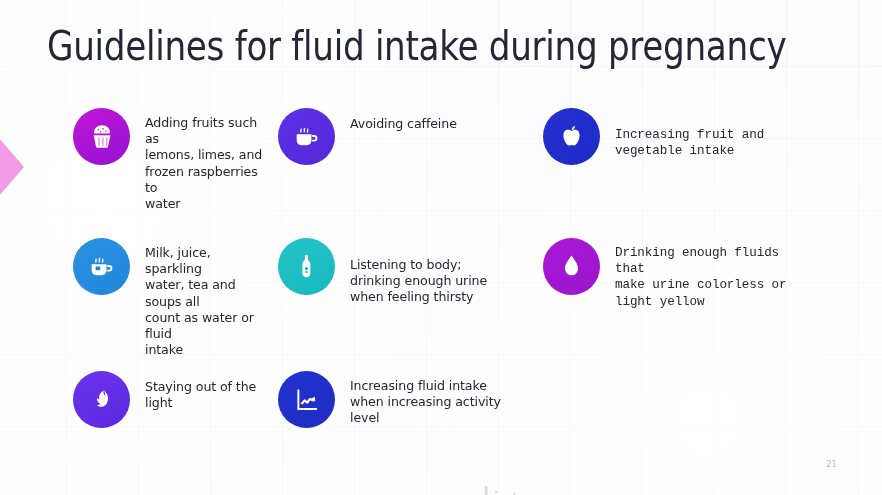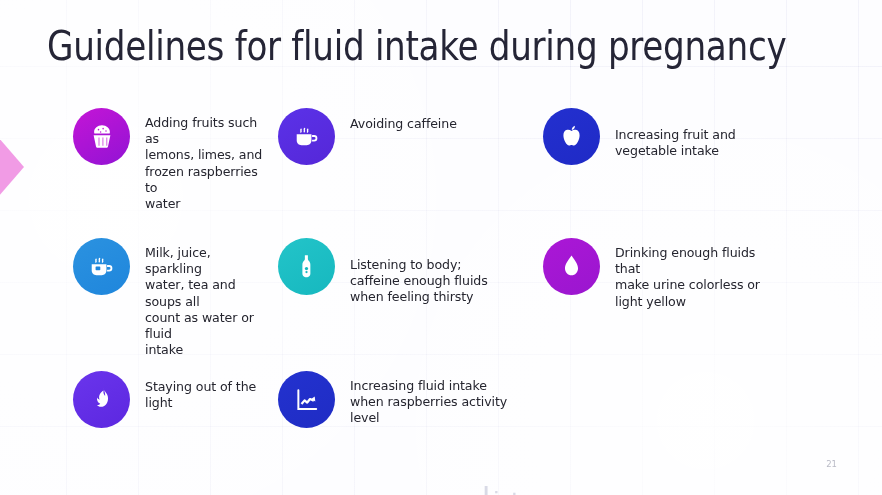--- a/index.html
+++ b/index.html
@@ -96,21 +96,21 @@
     margin-left: 15px;
     margin-top: 7px;
     font-family: "DejaVu Sans", sans-serif;
     font-size: 12.6px;
     line-height: 16.2px;
     color: #25252f;
     max-width: 180px;
     white-space: pre-line;
     letter-spacing: -0.1px;
   }
-  .cell.c3 .cell-text { max-width: 190px; }
+  .cell.c3 .cell-text { max-width: 190px; font-family: Liberation Mono, monospace; }
   .cell.mid .cell-text { margin-top: 19px; }
   .cell.centered .cell-text { margin-top: 8px; }
   
   #watermark {
     position: absolute;
     left: 383px;
     top: 440px;
     width: 220px;
     text-align: center;
     pointer-events: none;
@@ -222,21 +222,21 @@
 
       <div class="cell c2 mid">
         <div class="badge" style="background:linear-gradient(150deg,#23c4c9,#16b8bf)">
           <svg width="29" height="29" viewBox="0 0 24 24">
             <path fill="#ffffff" d="M10.85 2.6h2.3v3.0c0 .8.35 1.2.9 1.85.75.9 1.15 1.75 1.15 3.05v7.6c0 1.55-1.05 2.7-2.5 2.7h-1.6c-1.45 0-2.5-1.15-2.5-2.7v-7.6c0-1.3.4-2.15 1.15-3.05.55-.65.9-1.05.9-1.85v-3.0z"></path>
             <circle cx="12" cy="13.7" r="1.35" fill="#16b8bf"></circle>
             <circle cx="12" cy="16.6" r="0.95" fill="#16b8bf"></circle>
           </svg>
         </div>
         <div class="cell-text">Listening to body;
-caffeine enough fluids
+drinking enough urine
 when  feeling thirsty</div>
       </div>
 
       <div class="cell c3">
         <div class="badge" style="background:linear-gradient(150deg,#ab17d6,#9a16cf)">
           <svg width="29" height="29" viewBox="0 0 24 24">
             <path fill="#ffffff" d="M12 2.8c3.2 4.55 5.4 7.6 5.4 10.6 0 3.35-2.4 5.9-5.4 5.9s-5.4-2.55-5.4-5.9c0-3.0 2.2-6.05 5.4-10.6z"></path>
           </svg>
         </div>
         <div class="cell-text">Drinking enough fluids
@@ -260,21 +260,21 @@
 
       <div class="cell c2">
         <div class="badge" style="background:linear-gradient(150deg,#2332cf,#1f2cc4)">
           <svg width="28" height="28" viewBox="0 0 24 24">
             <path fill="none" stroke="#ffffff" stroke-width="1.7" stroke-linecap="round" d="M4.6 3.6v16.2h15.3"></path>
             <path fill="none" stroke="#ffffff" stroke-width="1.9" stroke-linejoin="round" d="M7.3 15.4l2.6-3.1 2.3 1.9 2.4-3.0 3.2 1.4"></path>
             <path fill="#ffffff" d="M18.6 9.1l.55 4.1-3.6-2.1z"></path>
           </svg>
         </div>
         <div class="cell-text">Increasing  fluid intake
-when raspberries  activity
+when increasing  activity
 level</div>
       </div>
 
       <div class="cell empty"></div>
 
     </div>
 
   </div>
 
   <div id="watermark">

